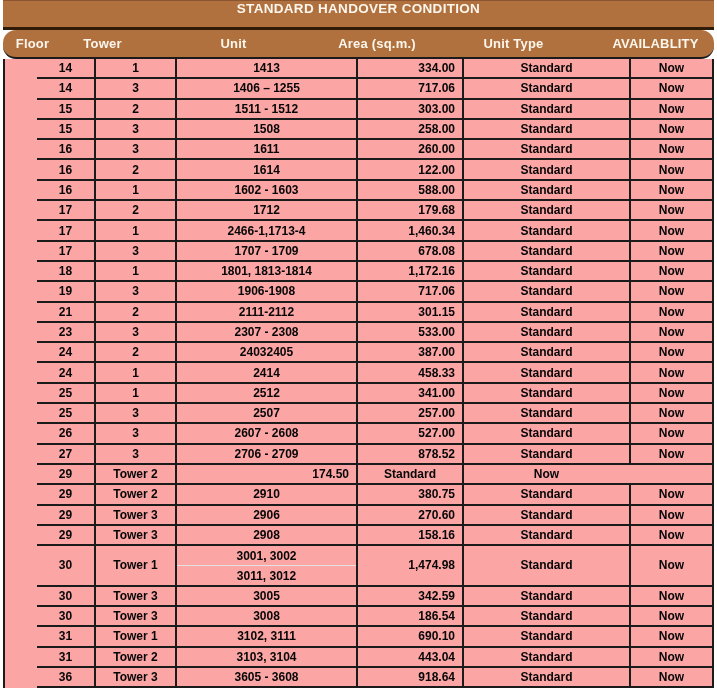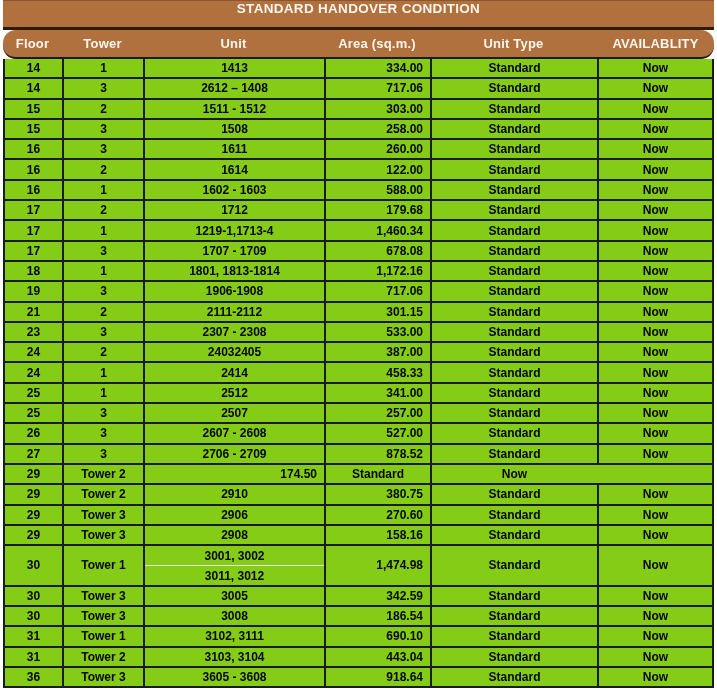--- a/index.html
+++ b/index.html
@@ -35,21 +35,22 @@
   }
   .col-header .th {
     color: #FCF6EC; font-weight: bold; font-size: 13px; text-align: center;
     letter-spacing: .2px;
   }
 
   
   .tbody {
     border-left: 2px solid #1b1b1b;
     border-right: 2px solid #1b1b1b;
-    background: #84cc16;
+    background: #fca5a5;
+    padding-left: 32px;
   }
   .tr {
     display: grid;
     grid-template-columns: 57px 81px 181px 106px 167px auto;
     height: 20.3px;
     border-bottom: 2px solid #1b1b1b;
   }
   .tr.tall { height: 40.6px; }
   .td {
     display: flex; align-items: center; justify-content: center;
@@ -86,21 +87,21 @@
         <div class="td col-floor">14</div>
         <div class="td col-tower">1</div>
         <div class="td col-unit">1413</div>
         <div class="td col-area">334.00</div>
         <div class="td col-unit-type">Standard</div>
         <div class="td col-availability">Now</div>
       </div>
       <div class="tr">
         <div class="td col-floor">14</div>
         <div class="td col-tower">3</div>
-        <div class="td col-unit">2612 – 1408</div>
+        <div class="td col-unit">1406 – 1255</div>
         <div class="td col-area">717.06</div>
         <div class="td col-unit-type">Standard</div>
         <div class="td col-availability">Now</div>
       </div>
       <div class="tr">
         <div class="td col-floor">15</div>
         <div class="td col-tower">2</div>
         <div class="td col-unit">1511 - 1512</div>
         <div class="td col-area">303.00</div>
         <div class="td col-unit-type">Standard</div>
@@ -142,21 +143,21 @@
         <div class="td col-floor">17</div>
         <div class="td col-tower">2</div>
         <div class="td col-unit">1712</div>
         <div class="td col-area">179.68</div>
         <div class="td col-unit-type">Standard</div>
         <div class="td col-availability">Now</div>
       </div>
       <div class="tr">
         <div class="td col-floor">17</div>
         <div class="td col-tower">1</div>
-        <div class="td col-unit">1219-1,1713-4</div>
+        <div class="td col-unit">2466-1,1713-4</div>
         <div class="td col-area">1,460.34</div>
         <div class="td col-unit-type">Standard</div>
         <div class="td col-availability">Now</div>
       </div>
       <div class="tr">
         <div class="td col-floor">17</div>
         <div class="td col-tower">3</div>
         <div class="td col-unit">1707 - 1709</div>
         <div class="td col-area">678.08</div>
         <div class="td col-unit-type">Standard</div>

